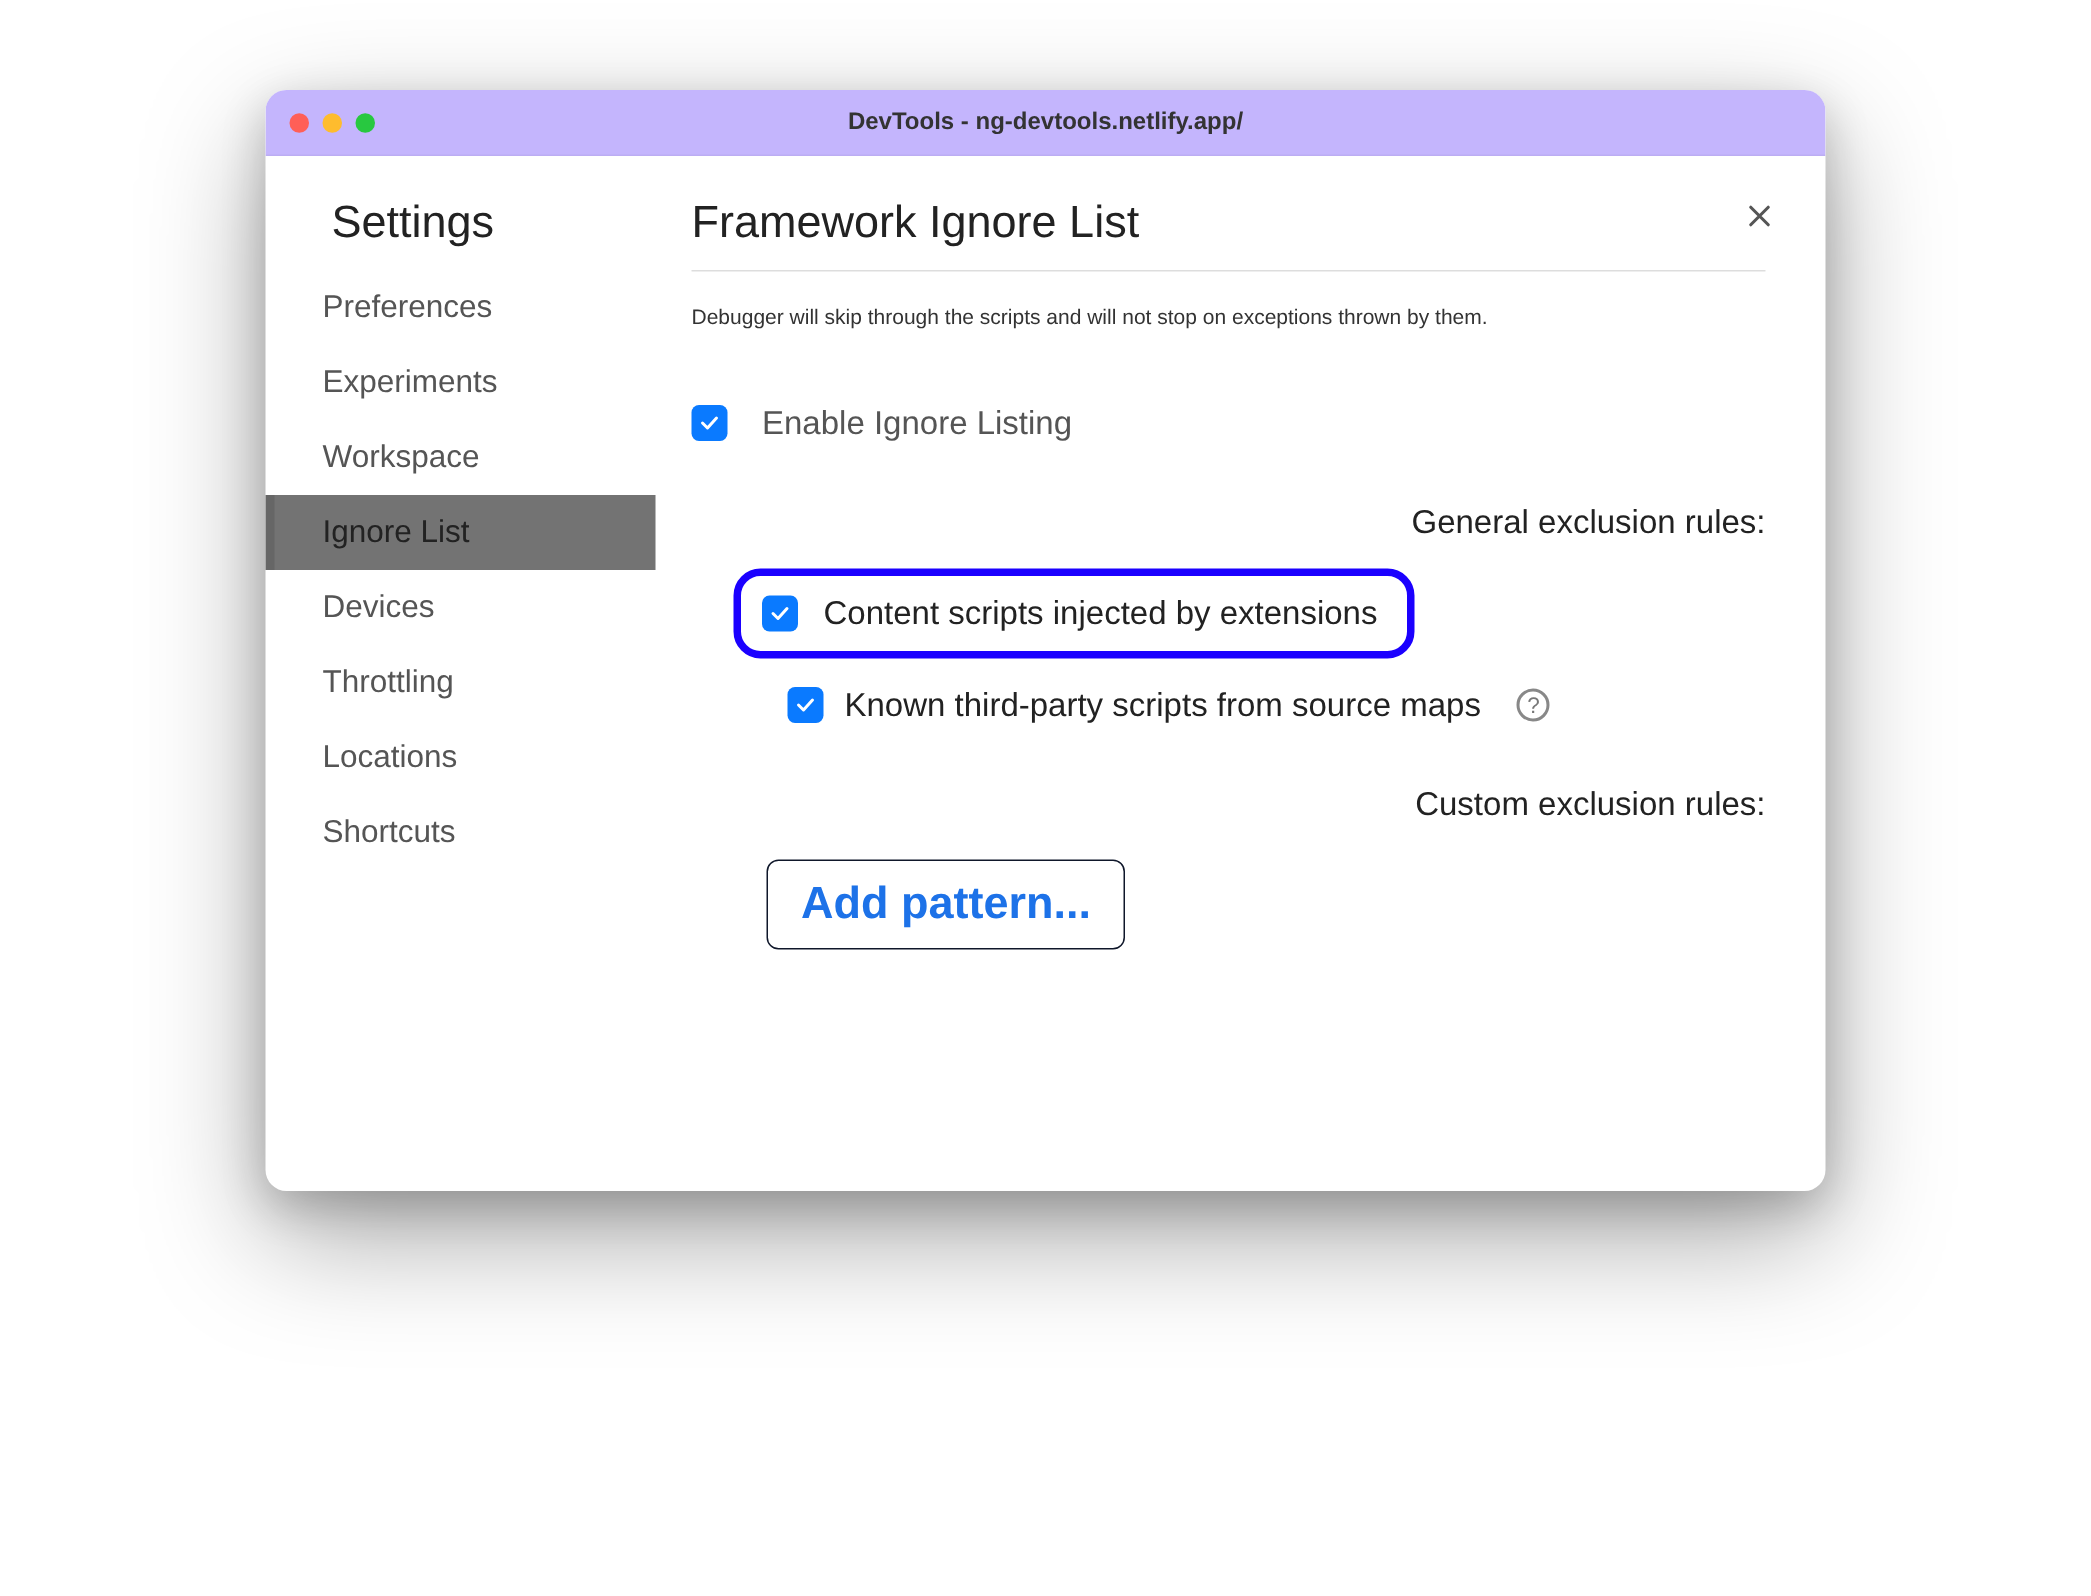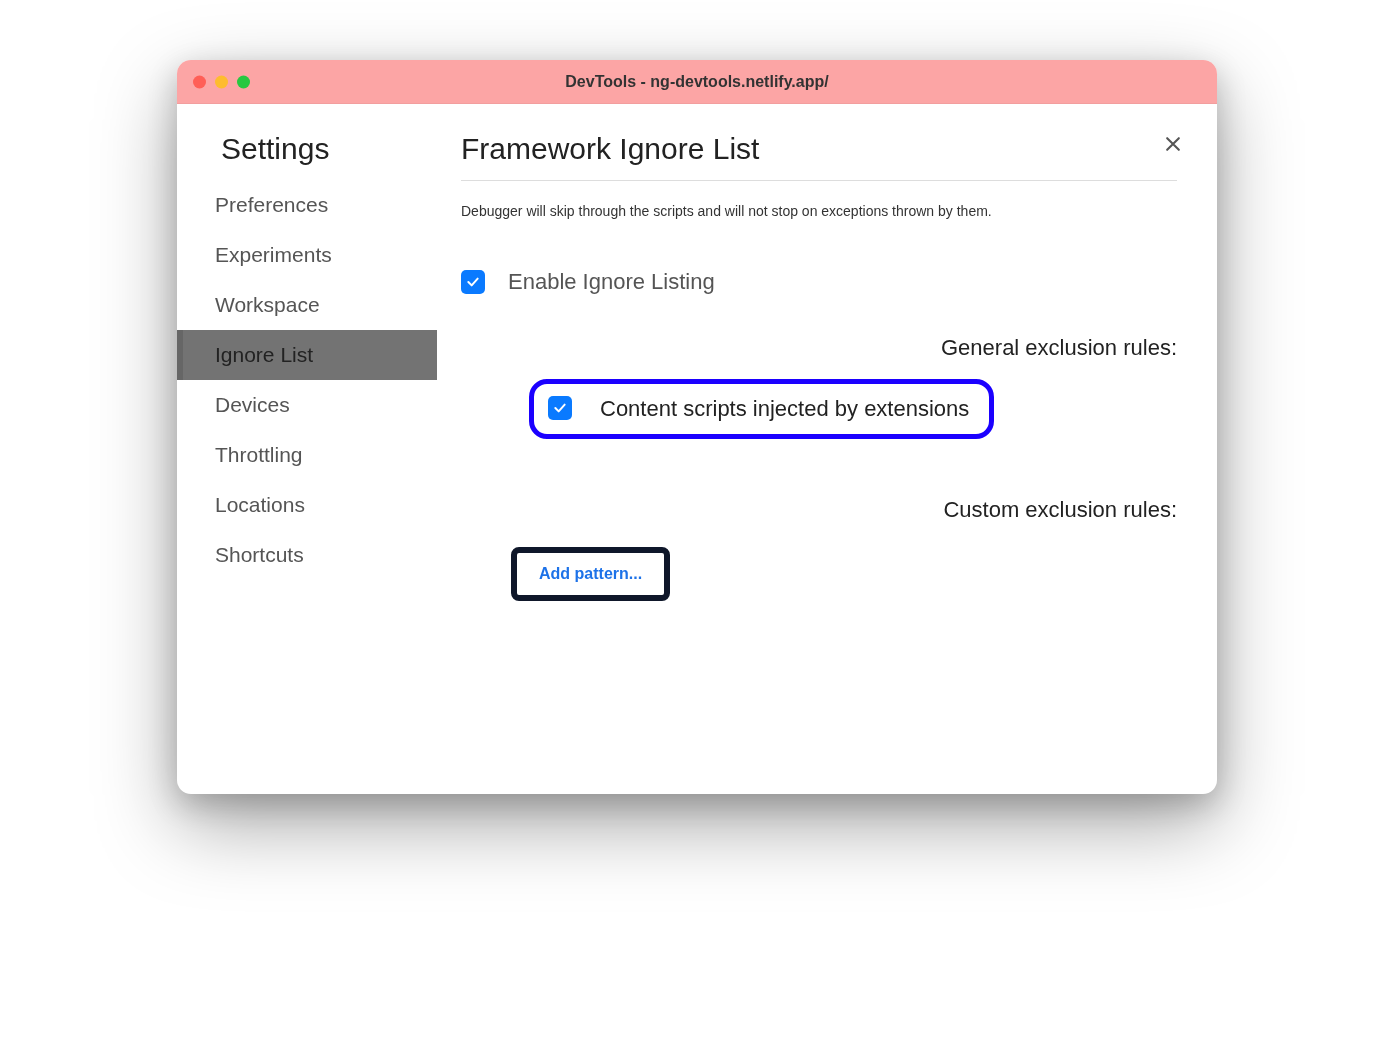--- a/index.html
+++ b/index.html
@@ -14,21 +14,21 @@
     }
     .window {
       width: 1040px;
       background: #fff;
       border-radius: 14px;
       box-shadow: 0 30px 80px rgba(0,0,0,0.35), 0 10px 30px rgba(0,0,0,0.2);
       overflow: hidden;
     }
     .titlebar {
       height: 44px;
-      background: #fca5a5;
+      background: #c4b5fd;
       display: flex;
       align-items: center;
       position: relative;
       border-bottom: 1px solid rgba(0,0,0,0.04);
     }
     .traffic-lights {
       display: flex;
       gap: 9px;
       position: absolute;
       left: 16px;
@@ -133,42 +133,43 @@
       font-size: 22px;
       color: #222;
       margin: 40px 0 18px 60px;
       text-align: right;
     }
     .highlight-box {
       border: 5px solid #1b00ff;
       border-radius: 18px;
       padding: 12px 20px 12px 14px;
       display: inline-flex;
-      gap: 28px;
-      margin-left: 68px;
+      align-items: center;
+      gap: 17px;
+      margin-left: 28px;
       margin-bottom: 18px;
     }
     .help-icon {
       width: 22px;
       height: 22px;
       border: 2px solid #888;
       border-radius: 50%;
       display: flex;
       align-items: center;
       justify-content: center;
       font-size: 15px;
       color: #777;
       margin-left: 10px;
       cursor: pointer;
     }
     .add-btn {
-      border: 6px solid #0f172a;
+      border: 1px solid #0f172a;
       border-radius: 8px;
       padding: 12px 22px;
-      font-size: 16px;
+      font-size: 30px;
       font-weight: 600;
       color: #1d72e8;
       background: #fff;
       cursor: pointer;
       margin-left: 50px;
       margin-top: 6px;
     }
     .third-party-row {
       display: flex;
       align-items: center;
@@ -227,20 +228,29 @@
 
       <div class="highlight-box">
         <div class="cb">
           <svg viewBox="0 0 24 24">
               <path d="M5 12 L10 17 L19 7" stroke="#fff" stroke-width="3" fill="none" stroke-linecap="round" stroke-linejoin="round"></path>
             </svg>
         </div>
         <span class="cb-label dark">Content scripts injected by extensions</span>
       </div>
 
+      <div class="third-party-row">
+        <div class="cb">
+          <svg viewBox="0 0 24 24">
+              <path d="M5 12 L10 17 L19 7" stroke="#fff" stroke-width="3" fill="none" stroke-linecap="round" stroke-linejoin="round"></path>
+            </svg>
+        </div>
+        <span class="cb-label dark">Known third-party scripts from source maps</span>
+        <div class="help-icon">?</div>
+      </div>
 
       <div class="section-head">Custom exclusion rules:</div>
 
       <button class="add-btn">Add pattern...</button>
     </div>
 
   </div>
 </div>
 
 </body></html>

